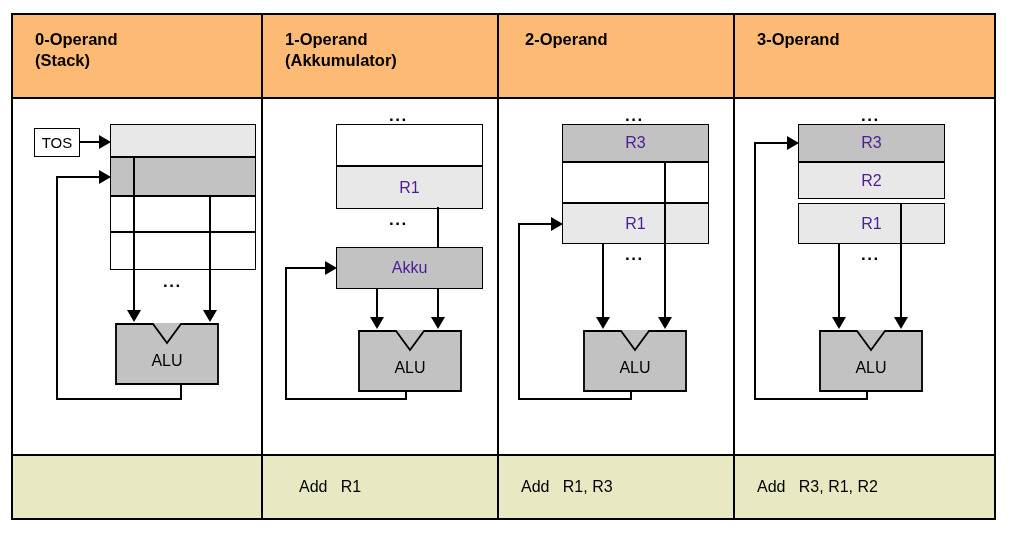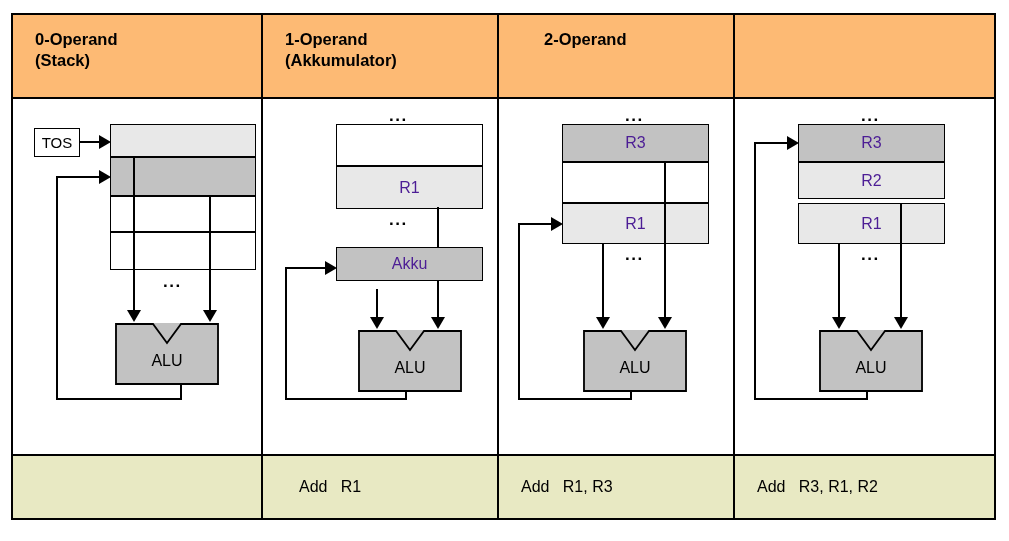--- a/index.html
+++ b/index.html
@@ -32,21 +32,21 @@
 
   
   .hcell{
     position:absolute;top:0;height:84px;box-sizing:border-box;
     padding:14px 0 0 22px;
     font-size:16.5px;font-weight:bold;color:#000;line-height:21px;
     white-space:pre-line;
   }
   .hcell.c0{left:0;width:248px;}
   .hcell.c1{left:250px;width:234px;}
-  .hcell.c2{left:509px;width:234px;}
+  .hcell.c2{left:490px;width:234px;}
   .hcell.c3{left:722px;width:261px;}
 
   
   .fcell{
     position:absolute;top:0;bottom:0;box-sizing:border-box;
     display:flex;align-items:center;padding-left:22px;
     font-size:16px;color:#000;white-space:pre;
   }
   .fcell.c0{left:0;width:248px;}
   .fcell.c1{left:250px;width:234px;padding-left:36px;}
@@ -106,20 +106,21 @@
 
 <div class="page">
   <div class="table">
 
     <div class="hdr-row">
       <div class="hcell c0">0-Operand
 (Stack)</div>
       <div class="hcell c1">1-Operand
 (Akkumulator)</div>
       <div class="hcell c2">2-Operand</div>
+      <div class="hcell c3">3-Operand</div>
     </div>
 
     <div class="body-row">
 
       <div class="panel p0">
 
         <div class="tos" style="left:21px;top:29px;width:46px;height:29px;">TOS</div>
 
         <div class="ln h" style="left:67px;top:42px;width:22px;"></div>
         <div class="ah right" style="left:86px;top:36px;"></div>
@@ -157,21 +158,21 @@
         <div class="dots" style="left:126px;top:12px;">...</div>
 
         <div class="cell fill-white" style="left:73px;top:25px;width:147px;height:42px;"></div>
         <div class="cell fill-light" style="left:73px;top:67px;width:147px;height:43px;">R1</div>
 
         <div class="dots" style="left:126px;top:116px;">...</div>
 
         <div class="ln v" style="left:174px;top:108px;height:113px;"></div>
         <div class="ah down" style="left:168px;top:218px;"></div>
 
-        <div class="cell fill-mid" style="left:73px;top:148px;width:147px;height:34px;">Akku</div>
+        <div class="cell fill-mid" style="left:73px;top:148px;width:147px;height:42px;">Akku</div>
 
         <div class="ln v" style="left:113px;top:190px;height:31px;"></div>
         <div class="ah down" style="left:107px;top:218px;"></div>
 
         <div class="ah right" style="left:62px;top:162px;"></div>
         <div class="ln h" style="left:22px;top:168px;width:42px;"></div>
         <div class="ln v" style="left:22px;top:168px;height:133px;"></div>
         <div class="ln h" style="left:22px;top:299px;width:122px;"></div>
         <div class="ln v" style="left:142px;top:262px;height:39px;"></div>
 

